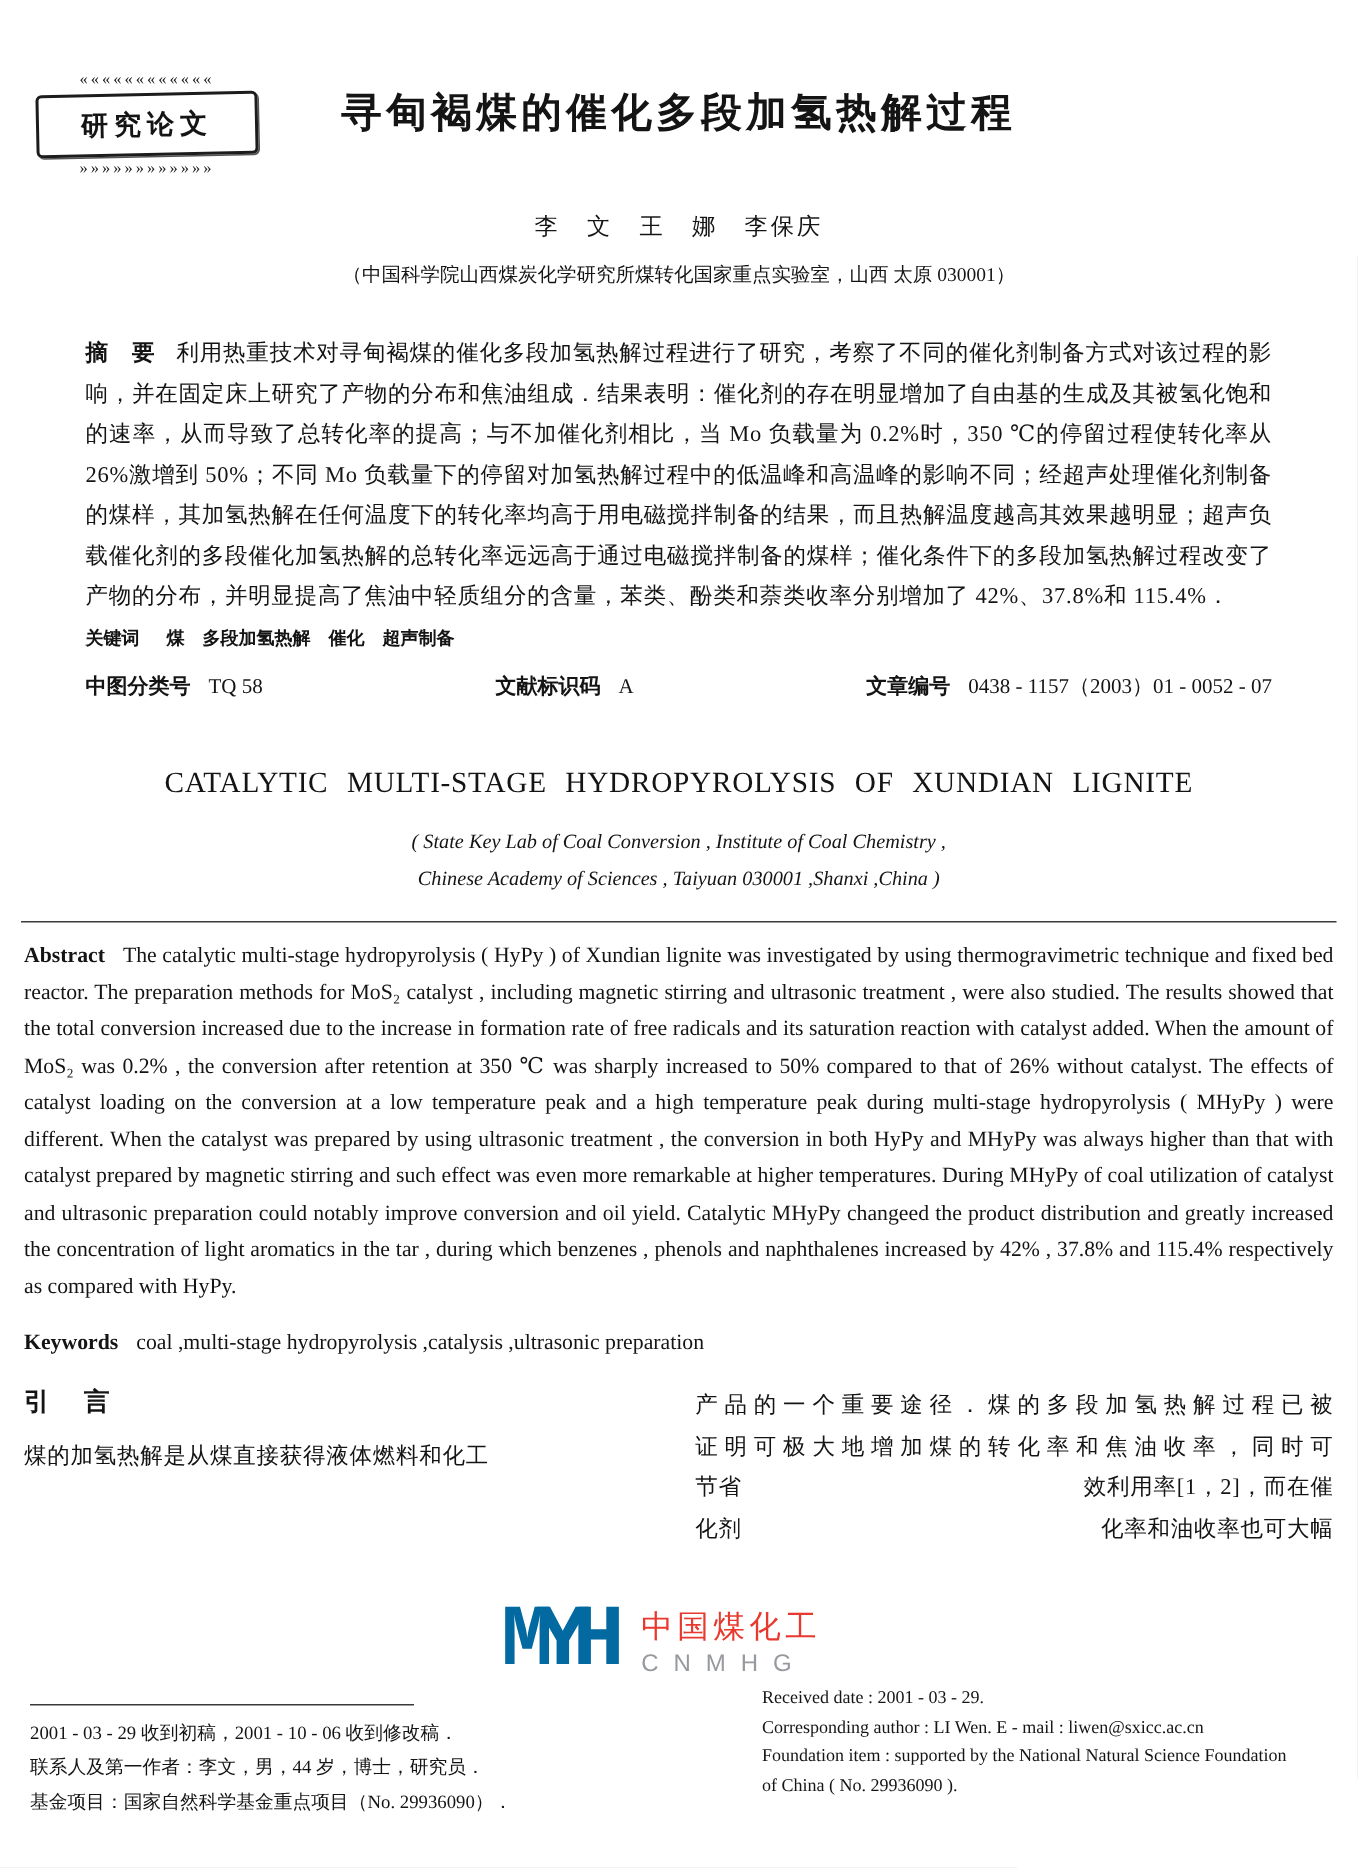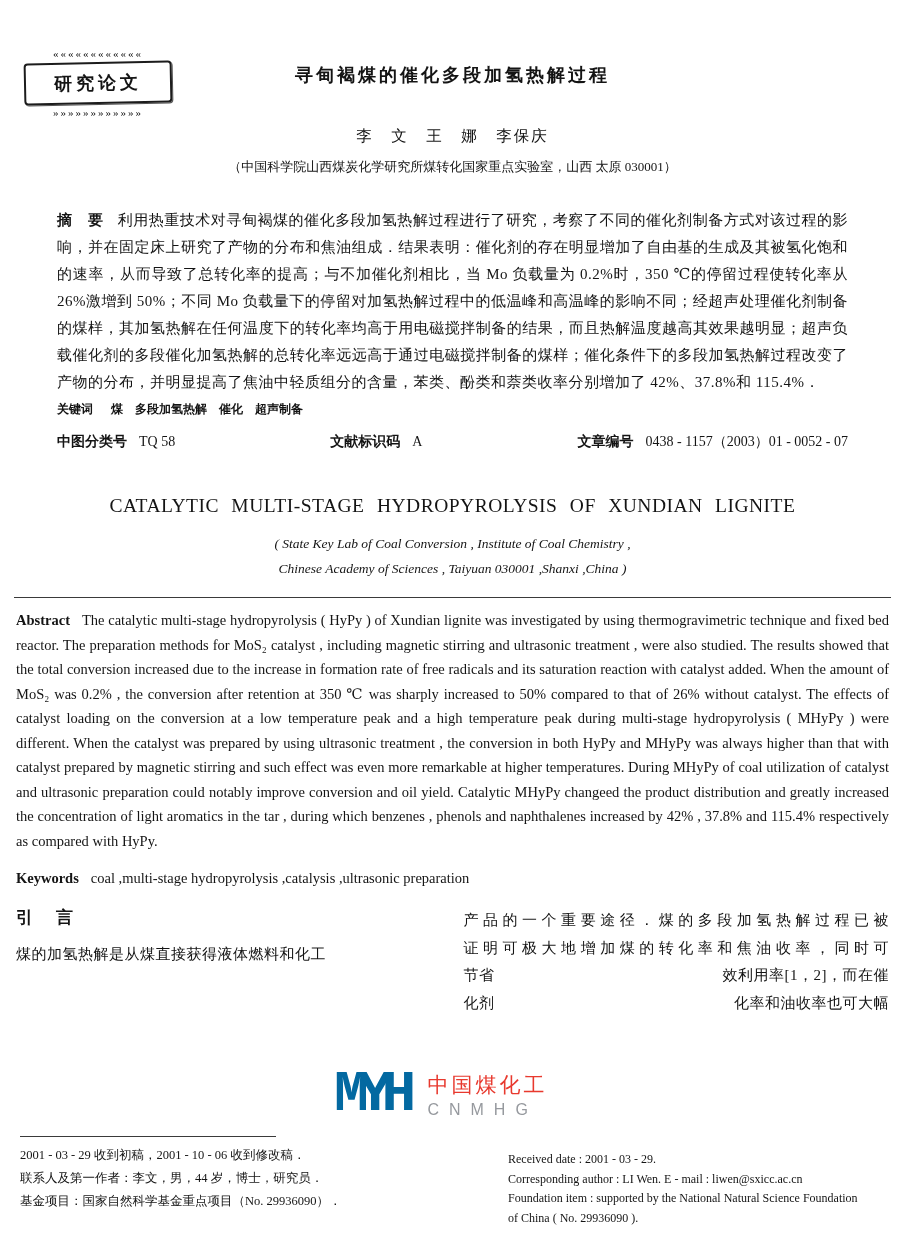--- a/index.html
+++ b/index.html
@@ -11,23 +11,23 @@
   
   .badge{position:absolute;left:22px;top:48px;width:152px;text-align:center;}
   .chevrons{font-size:11px;line-height:11px;letter-spacing:2px;color:#222;}
   .badge-box{
     border:2px solid #1c1c1c;border-radius:4px;padding:7px 6px;margin:3px 2px;
     font-size:18px;font-weight:bold;letter-spacing:4px;transform:rotate(-1.2deg);
     font-family:"Liberation Sans","DejaVu Sans",sans-serif;box-shadow:1px 1px 0 #555;
   }
 
   
-  .title-cn{margin:60px 180px 0;text-align:center;font-size:18px;font-weight:700;
+  .title-cn{margin:60px 180px 0;text-align:center;font-size:27px;font-weight:700;
     letter-spacing:3px;font-family:"Liberation Sans","DejaVu Sans",sans-serif;line-height:30px;}
-  .authors-cn{margin-top:36px;text-align:center;font-size:15.5px;letter-spacing:2px;line-height:20px;}
+  .authors-cn{margin-top:52px;text-align:center;font-size:15.5px;letter-spacing:2px;line-height:20px;}
   .affil-cn{margin-top:12px;text-align:center;font-size:13px;line-height:18px;}
 
   .abstract-cn{margin:30px 57px 0;font-size:15px;line-height:27px;letter-spacing:0.5px;text-align:justify;}
   .abstract-cn .lbl{font-family:"Liberation Sans","DejaVu Sans",sans-serif;font-weight:bold;margin-right:14px;}
   .keywords-cn{margin:2px 57px 0;font-size:12px;font-weight:bold;line-height:24px;
     font-family:Liberation Mono, monospace;}
   .keywords-cn .lbl{margin-right:18px;}
 
   .class-line{margin:8px 57px 0;display:flex;justify-content:space-between;font-size:14px;line-height:22px;}
   .class-line .mlbl{font-family:"Liberation Sans","DejaVu Sans",sans-serif;font-weight:bold;margin-right:12px;}
@@ -51,21 +51,21 @@
   .intro-heading{margin:0 0 12px;font-size:17px;font-weight:700;letter-spacing:3px;line-height:22px;
     font-family:"Liberation Sans","DejaVu Sans",sans-serif;}
   .col-left p{margin:0;text-align:justify;line-height:27.5px;letter-spacing:0.5px;}
   .col-right{line-height:27.5px;letter-spacing:0.5px;}
   .rline{text-align:justify;text-align-last:justify;}
   .rline.split{display:flex;justify-content:space-between;text-align-last:auto;}
 
   
   .fn-left{position:absolute;left:20px;top:1136px;width:430px;font-size:12.5px;line-height:23px;}
   .fn-rule{width:256px;border-top:1px solid #3a3a3a;margin-bottom:7px;}
-  .fn-right{position:absolute;left:508px;top:1150px;width:382px;font-size:12px;line-height:19.5px;}
+  .fn-right{position:absolute;left:508px;top:1122px;width:382px;font-size:12px;line-height:19.5px;}
 
   
   .watermark{position:absolute;left:330px;top:1064px;display:flex;align-items:center;
     background:#ffffff;padding:3px 10px 3px 4px;}
   .wm-logo{font-family:"DejaVu Sans","Liberation Sans",sans-serif;font-weight:900;font-size:58px;
     line-height:56px;letter-spacing:-11px;margin-right:22px;}
   .wm-cn{font-size:21px;letter-spacing:3px;line-height:26px;
     font-family:"Liberation Sans","DejaVu Sans",sans-serif;}
   .wm-en{font-size:16px;letter-spacing:10px;margin-top:3px;
     font-family:"Liberation Sans","DejaVu Sans",sans-serif;}

